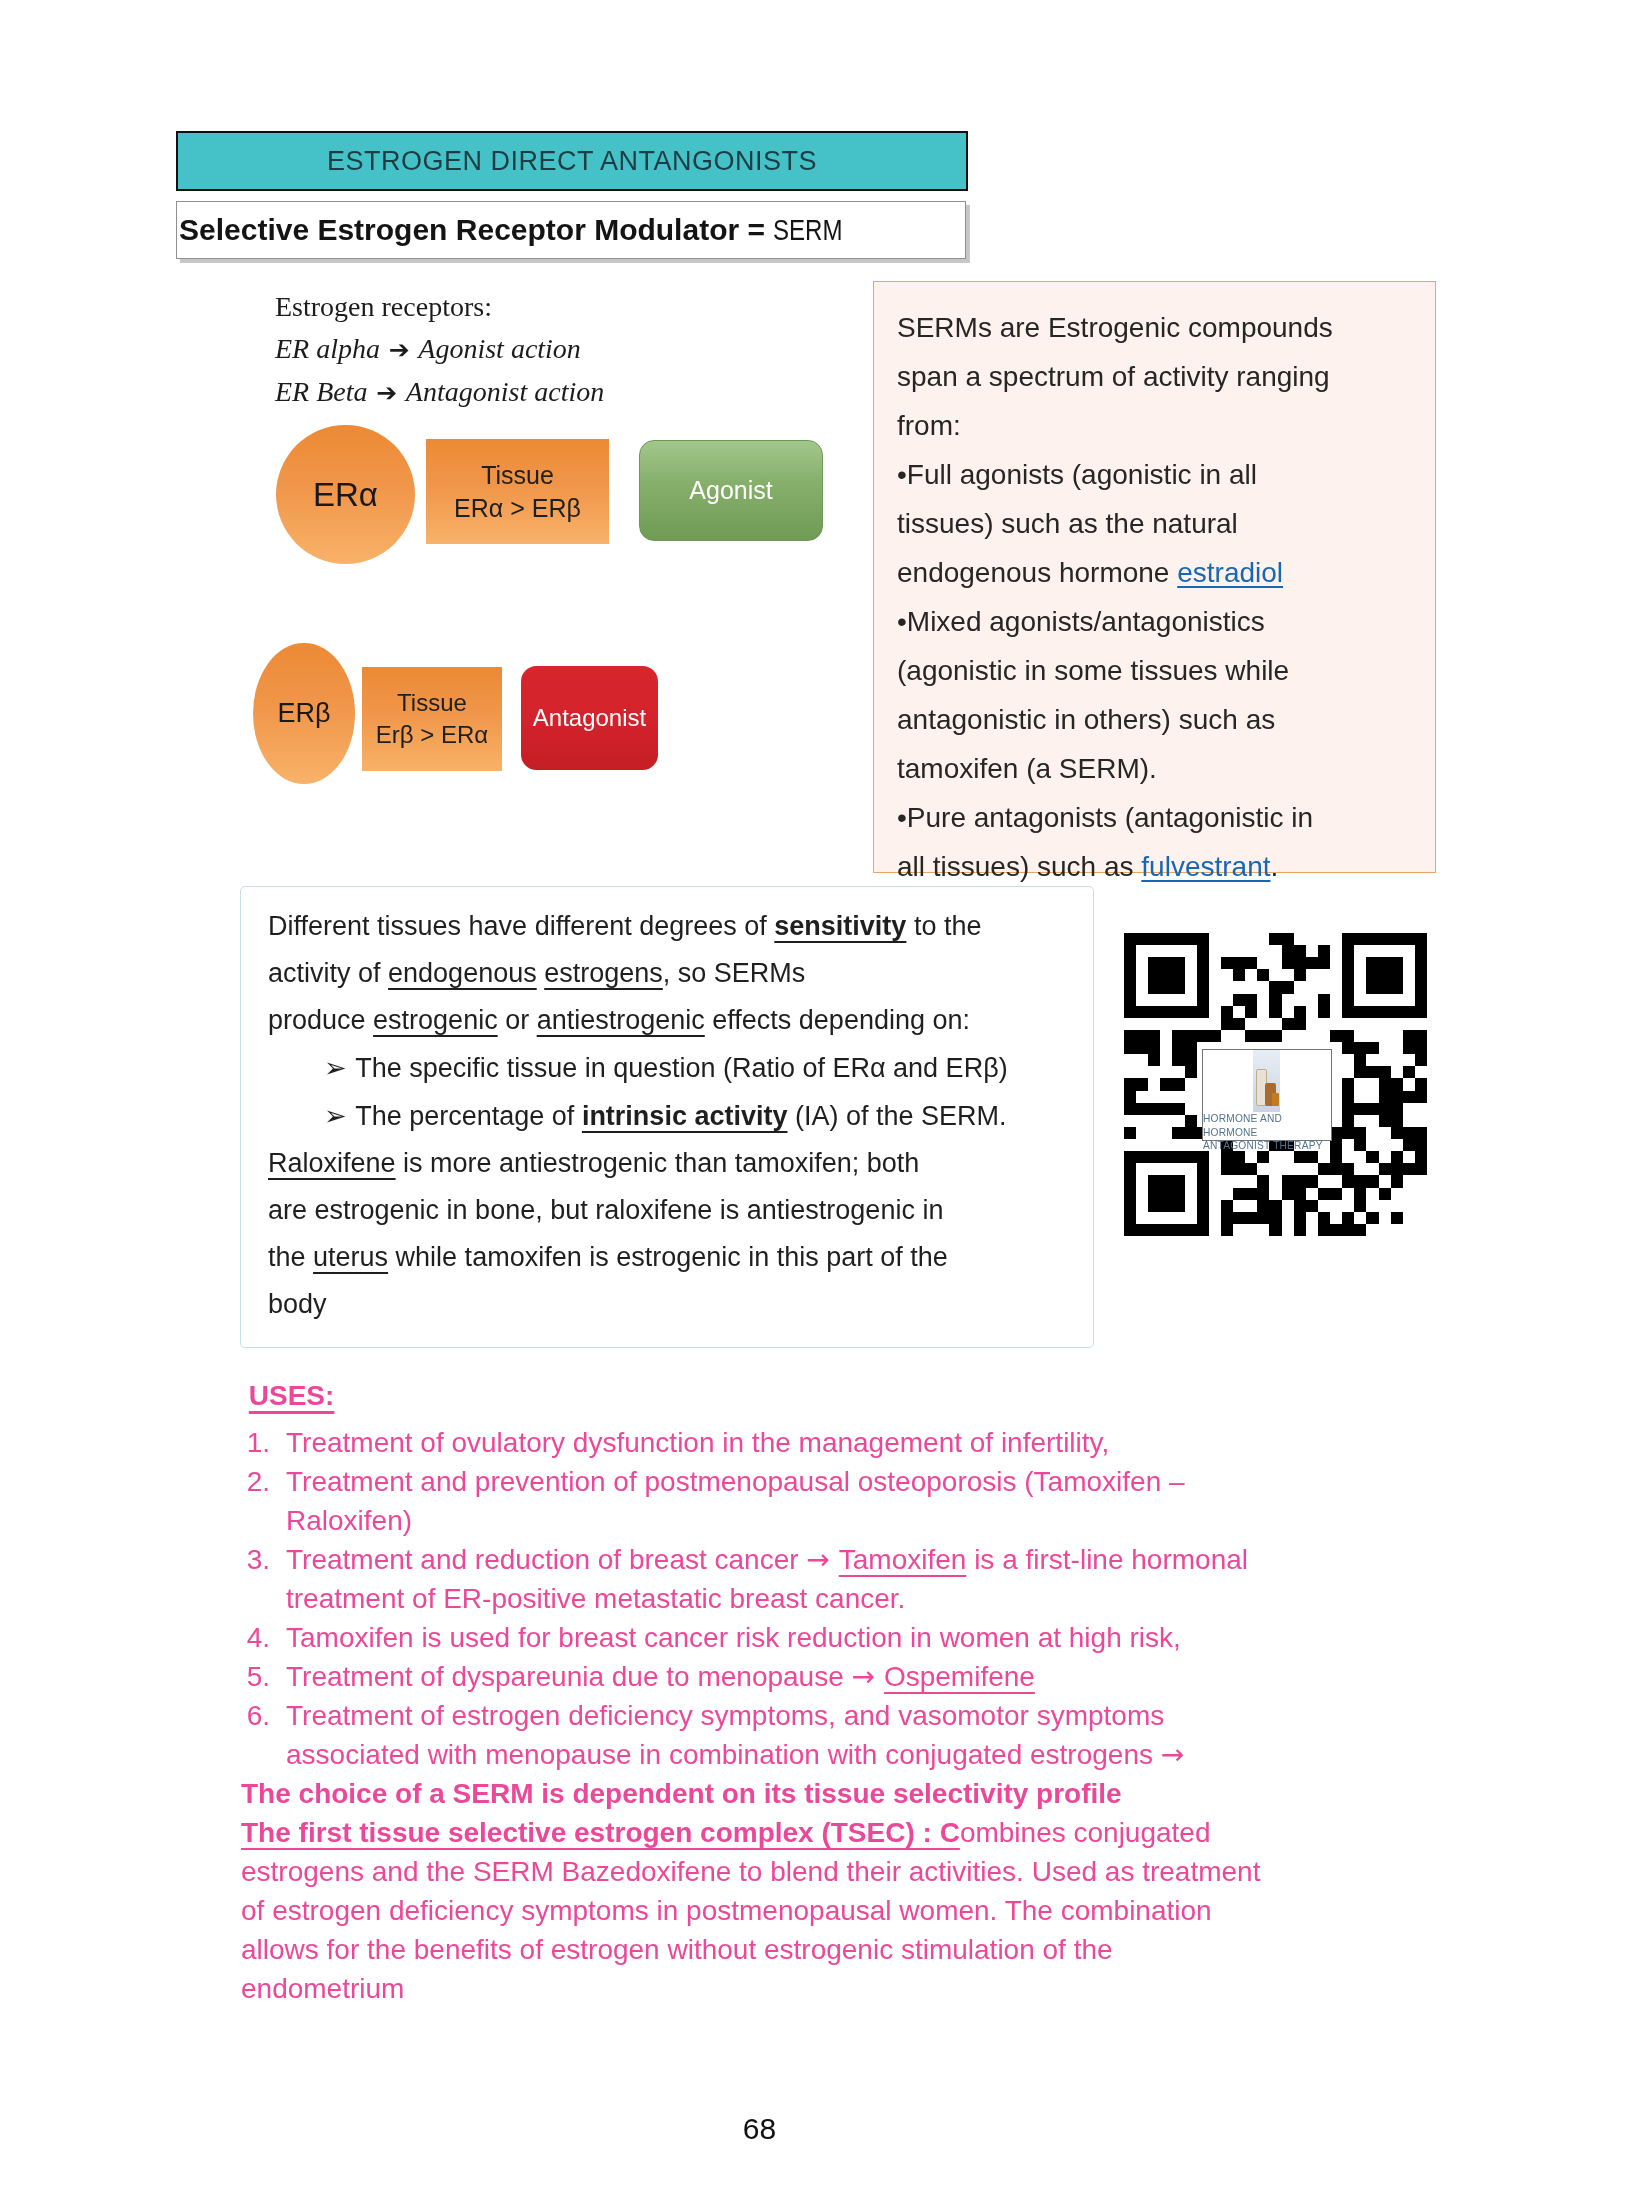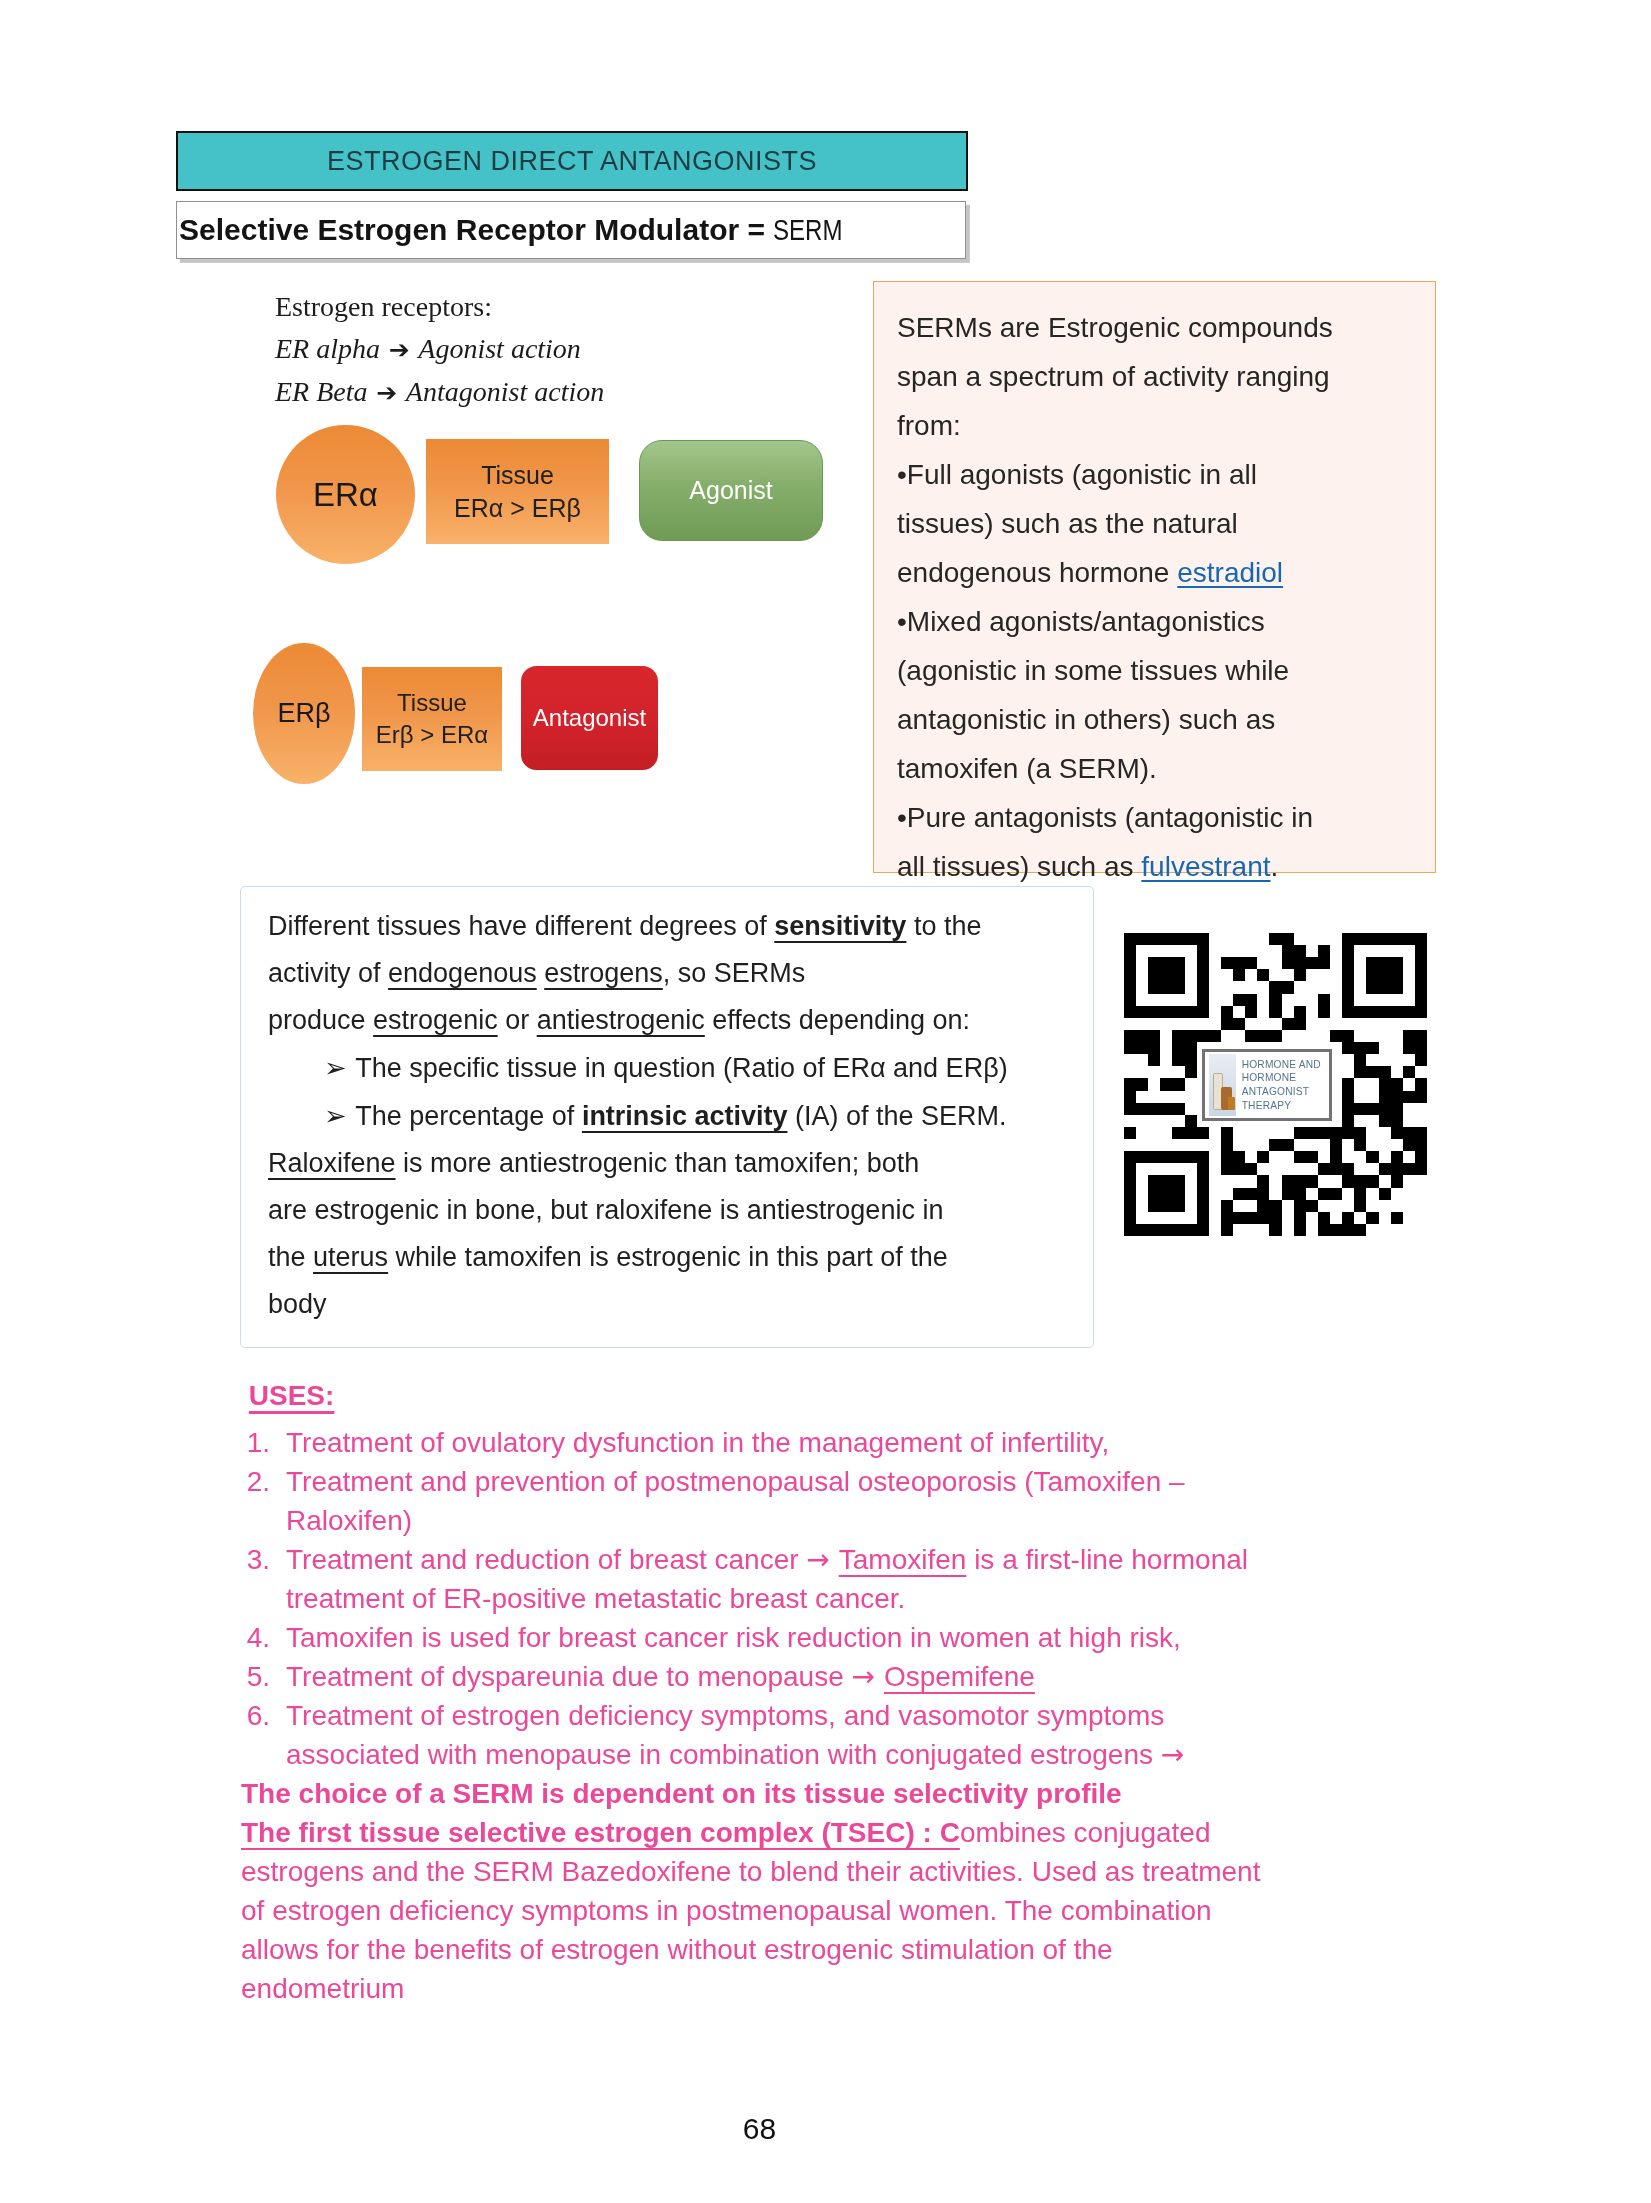--- a/index.html
+++ b/index.html
@@ -22,21 +22,21 @@
   .rec-line{font-style:italic;}
   .rec-arrow{font-style:normal;font-weight:700;font-family:"DejaVu Sans",sans-serif;margin:0 8.7px;font-size:25px;}
 
   
   .shape{position:absolute;display:flex;align-items:center;justify-content:center;text-align:center;}
   .orange-grad{background:linear-gradient(to bottom,#ec8a35 0%,#f0964a 45%,#f8b269 100%);}
   .circle-era{left:276px;top:425px;width:139px;height:139px;border-radius:50%;font-size:33px;color:#191919;}
   .circle-erb{left:253px;top:643px;width:102px;height:141px;border-radius:50%;font-size:27px;color:#191919;}
   .tissue-1{left:426px;top:439px;width:183px;height:105px;font-size:25px;color:#1f1f1f;line-height:33px;}
   .tissue-2{left:362px;top:667px;width:140px;height:104px;font-size:24px;color:#1f1f1f;line-height:32px;}
-  .agonist-box{left:639px;top:440px;width:184px;height:101px;border-radius:23px;
+  .agonist-box{left:639px;top:440px;width:184px;height:101px;border-radius:15px;
     background:linear-gradient(to bottom,#a2c78b 0%,#88b06d 40%,#6f9b55 100%);border:1px solid #6d9758;
     color:#ffffff;font-size:25px;box-sizing:border-box;}
   .antagonist-box{left:521px;top:666px;width:137px;height:104px;border-radius:15.5px;
     background:linear-gradient(to bottom,#d8262c 0%,#d2222b 55%,#c41e24 100%);
     color:#ffffff;font-size:24px;}
 
   
   .serm-info{position:absolute;left:873px;top:281px;width:563px;height:592px;background:#fdf2ed;
     border:1.9px solid #e9a75e;box-sizing:border-box;padding:21.3px 0 0 23px;
     font-size:28px;line-height:49px;color:#262626;white-space:nowrap;}
@@ -49,22 +49,22 @@
 
   
   .rt-u,.rt-bu{text-decoration:underline;text-decoration-thickness:1.9px;text-underline-offset:5.8px;}
   .rt-b,.rt-bu{font-weight:700;}
   .rt-link,a.rt-link{color:#1767b5;text-decoration:underline;text-decoration-thickness:1.5px;text-underline-offset:3.9px;cursor:pointer;}
   .rt-arrow{font-family:"DejaVu Sans",sans-serif;}
 
   
   .qr-wrap{position:absolute;left:1124px;top:933px;width:303px;height:303px;}
   .qr-wrap svg{display:block;width:303px;height:303px;}
-  .qr-label{position:absolute;left:78px;top:116px;width:130px;height:72px;background:#ffffff;
-    border:3px solid #737373;display:flex;align-items:center;box-sizing:border-box;}
+  .qr-label{position:absolute;left:78px;top:116px;width:130px;height:92px;background:#ffffff;
+    border:1px solid #737373;display:flex;align-items:center;box-sizing:border-box;flex-direction:column;}
   .qr-thumb{width:27px;height:62px;margin:0 5.8px 0 3.9px;background:linear-gradient(to bottom,#e8edf4,#c9d6e2);
     position:relative;flex:none;}
   .qr-thumb .bottle-a{position:absolute;left:3.9px;bottom:5.8px;width:8.7px;height:35px;background:#e9e2d4;border:1px solid #b9ad95;border-radius:1.9px;}
   .qr-thumb .bottle-b{position:absolute;left:12.6px;bottom:5.8px;width:10.7px;height:23px;background:#a96a2f;border-radius:1.9px;}
   .qr-thumb .bottle-c{position:absolute;left:19.4px;bottom:5.8px;width:6.8px;height:13.6px;background:#c27c20;border-radius:1px;}
   .qr-text{font-size:10.2px;line-height:13.6px;color:#53748f;letter-spacing:0.2px;}
 
   
   .uses{position:absolute;left:241px;top:1376px;width:1261px;font-size:28px;line-height:39px;color:#ec4899;}
   .uses-heading{font-weight:700;text-decoration:underline;text-decoration-thickness:2.9px;text-underline-offset:5.8px;

